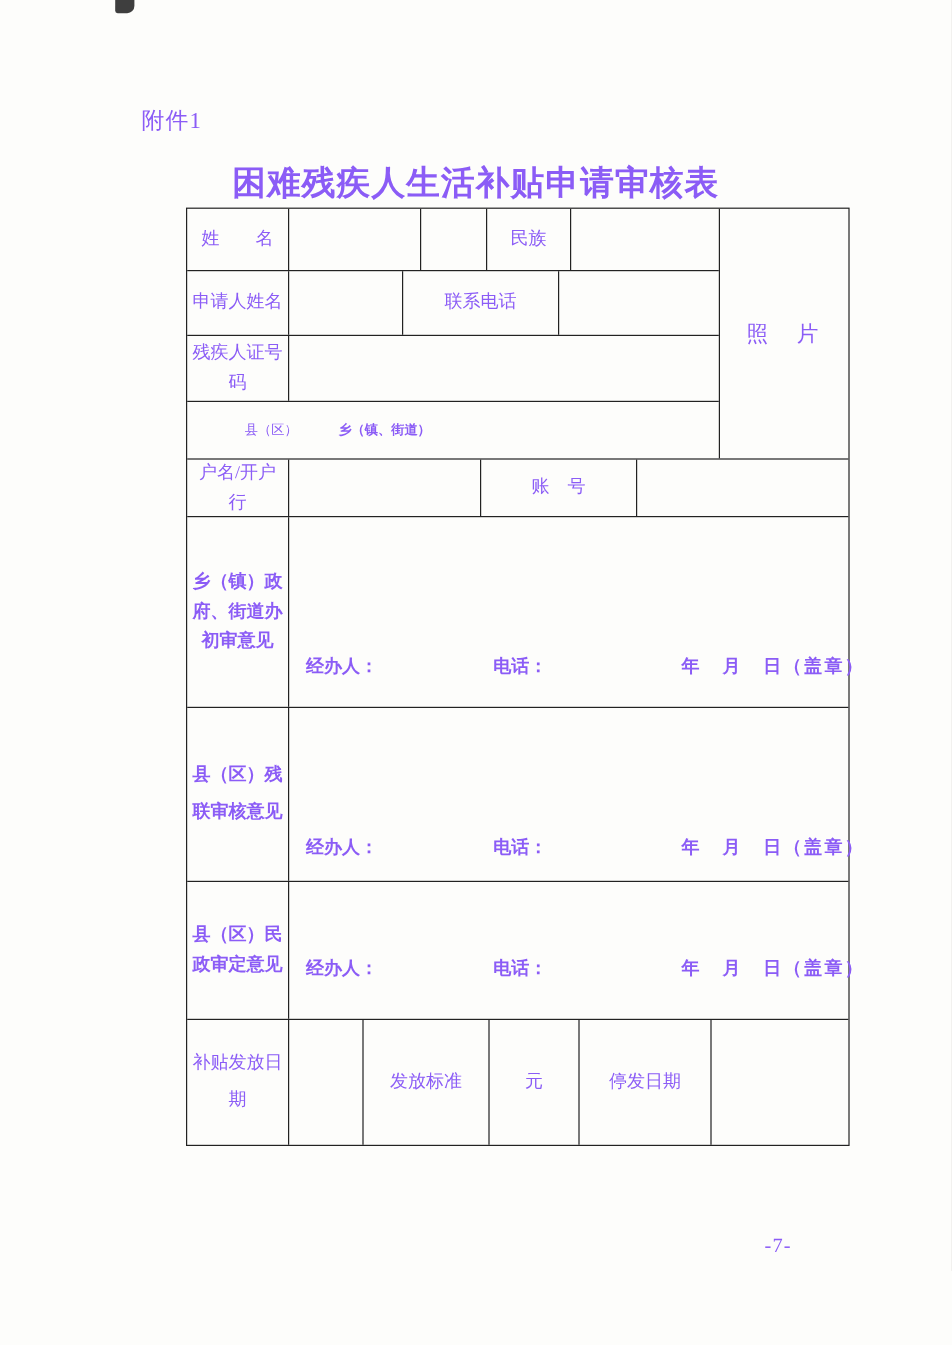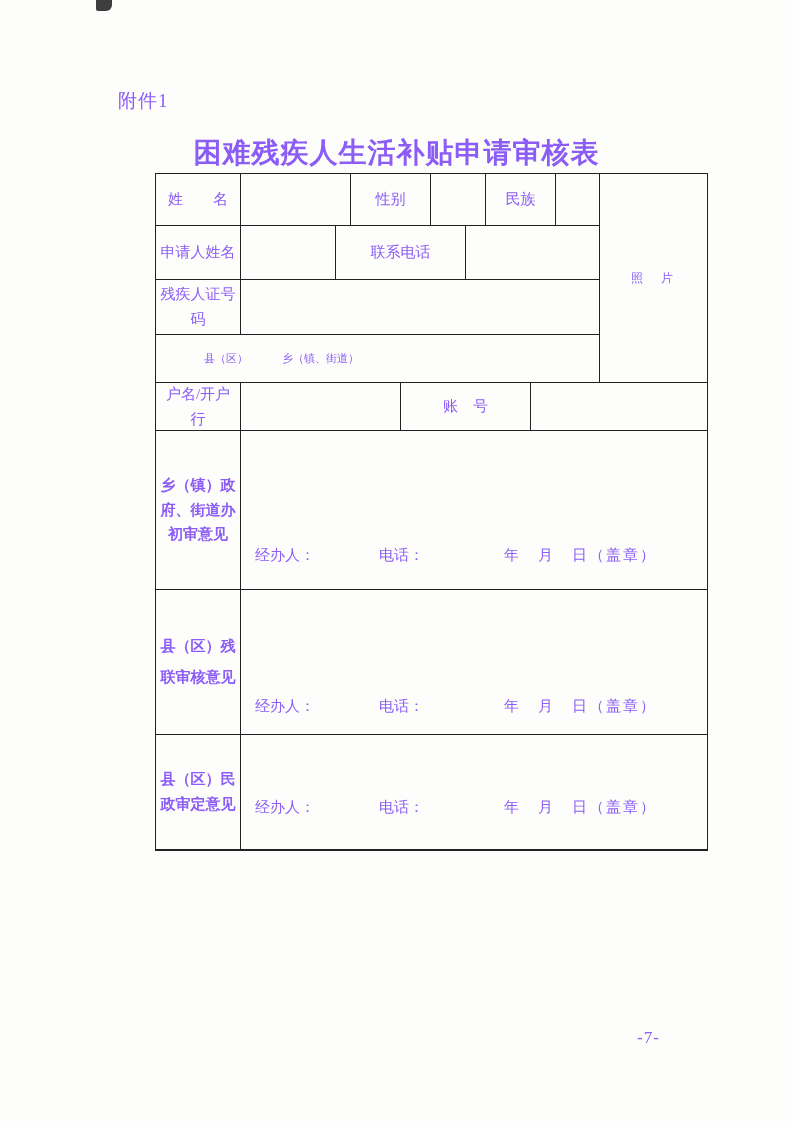--- a/index.html
+++ b/index.html
@@ -39,31 +39,31 @@
   .label {
     display:flex; align-items:center; justify-content:center;
     text-align:center; line-height:1.65; padding:2px 4px;
   }
 
   .upper { display:flex; border-bottom:1px solid #222; }
   .upper-left { width:444px; border-right:1px solid #222; box-sizing:border-box; }
   .upper-left .row:last-child { border-bottom:none; }
   .photo-cell {
     flex:1; display:flex; align-items:center; justify-content:center;
-    font-size:12px; letter-spacing:3px;
+    font-size:18px; letter-spacing:3px;
   }
 
   .addr-content { flex:1; display:flex; align-items:center; font-size:11px; }
   .addr-content .county { margin-left:48px; }
-  .addr-content .township { margin-left:34px; }
+  .addr-content .township { margin-left:34px;font-weight:bold; }
 
   .review-content { flex:1; position:relative; }
   .review-line {
     position:absolute; left:14px; right:6px; display:flex;
-    font-size:15px; font-weight:normal; white-space:nowrap;
+    font-size:15px; font-weight:bold; white-space:nowrap;gap:32px;
   }
   .review-line .phone { margin-left:64px; }
   .review-line .date { margin-left:80px; letter-spacing:2px; }
   .review-label { font-weight:bold; }
   .b18 { bottom:18px; } .b24 { bottom:24px; } .b32 { bottom:32px; }
 
   .tall-label { line-height:2.1; }
 
   .page-number {
     position:absolute; left:637px; top:1028px;
@@ -81,21 +81,20 @@
   <h1 class="title">困难残疾人生活补贴申请审核表</h1>
 
   <div class="form-table">
 
     <div class="upper">
       <div class="upper-left">
 
         <div class="row" style="height:52px">
           <div class="cell label" style="width:85px">姓　　名</div>
           <div class="cell" style="width:110px"></div>
-          <div class="cell label" style="width:80px">性别</div>
           <div class="cell" style="width:55px"></div>
           <div class="cell label" style="width:70px">民族</div>
           <div class="cell last"></div>
         </div>
 
         <div class="row" style="height:54px">
           <div class="cell label" style="width:85px">申请人姓名</div>
           <div class="cell" style="width:95px"></div>
           <div class="cell label" style="width:130px">联系电话</div>
           <div class="cell last"></div>
@@ -150,18 +149,26 @@
       <div class="cell label review-label" style="width:85px">县（区）民政审定意见</div>
       <div class="cell last review-content">
         <div class="review-line b32">
           <span>经办人：</span>
           <span class="phone">电话：</span>
           <span class="date">年　月　日（盖章）</span>
         </div>
       </div>
     </div>
 
+    <div class="row no-bb" style="height:104px">
+      <div class="cell label tall-label" style="width:85px">补贴发放日期</div>
+      <div class="cell" style="width:62px"></div>
+      <div class="cell label" style="width:105px">发放标准</div>
+      <div class="cell label" style="width:75px">元</div>
+      <div class="cell label" style="width:110px">停发日期</div>
+      <div class="cell last"></div>
+    </div>
 
   </div>
 
   <div class="page-number">-7-</div>
 
 </div>
 
 </body></html>

